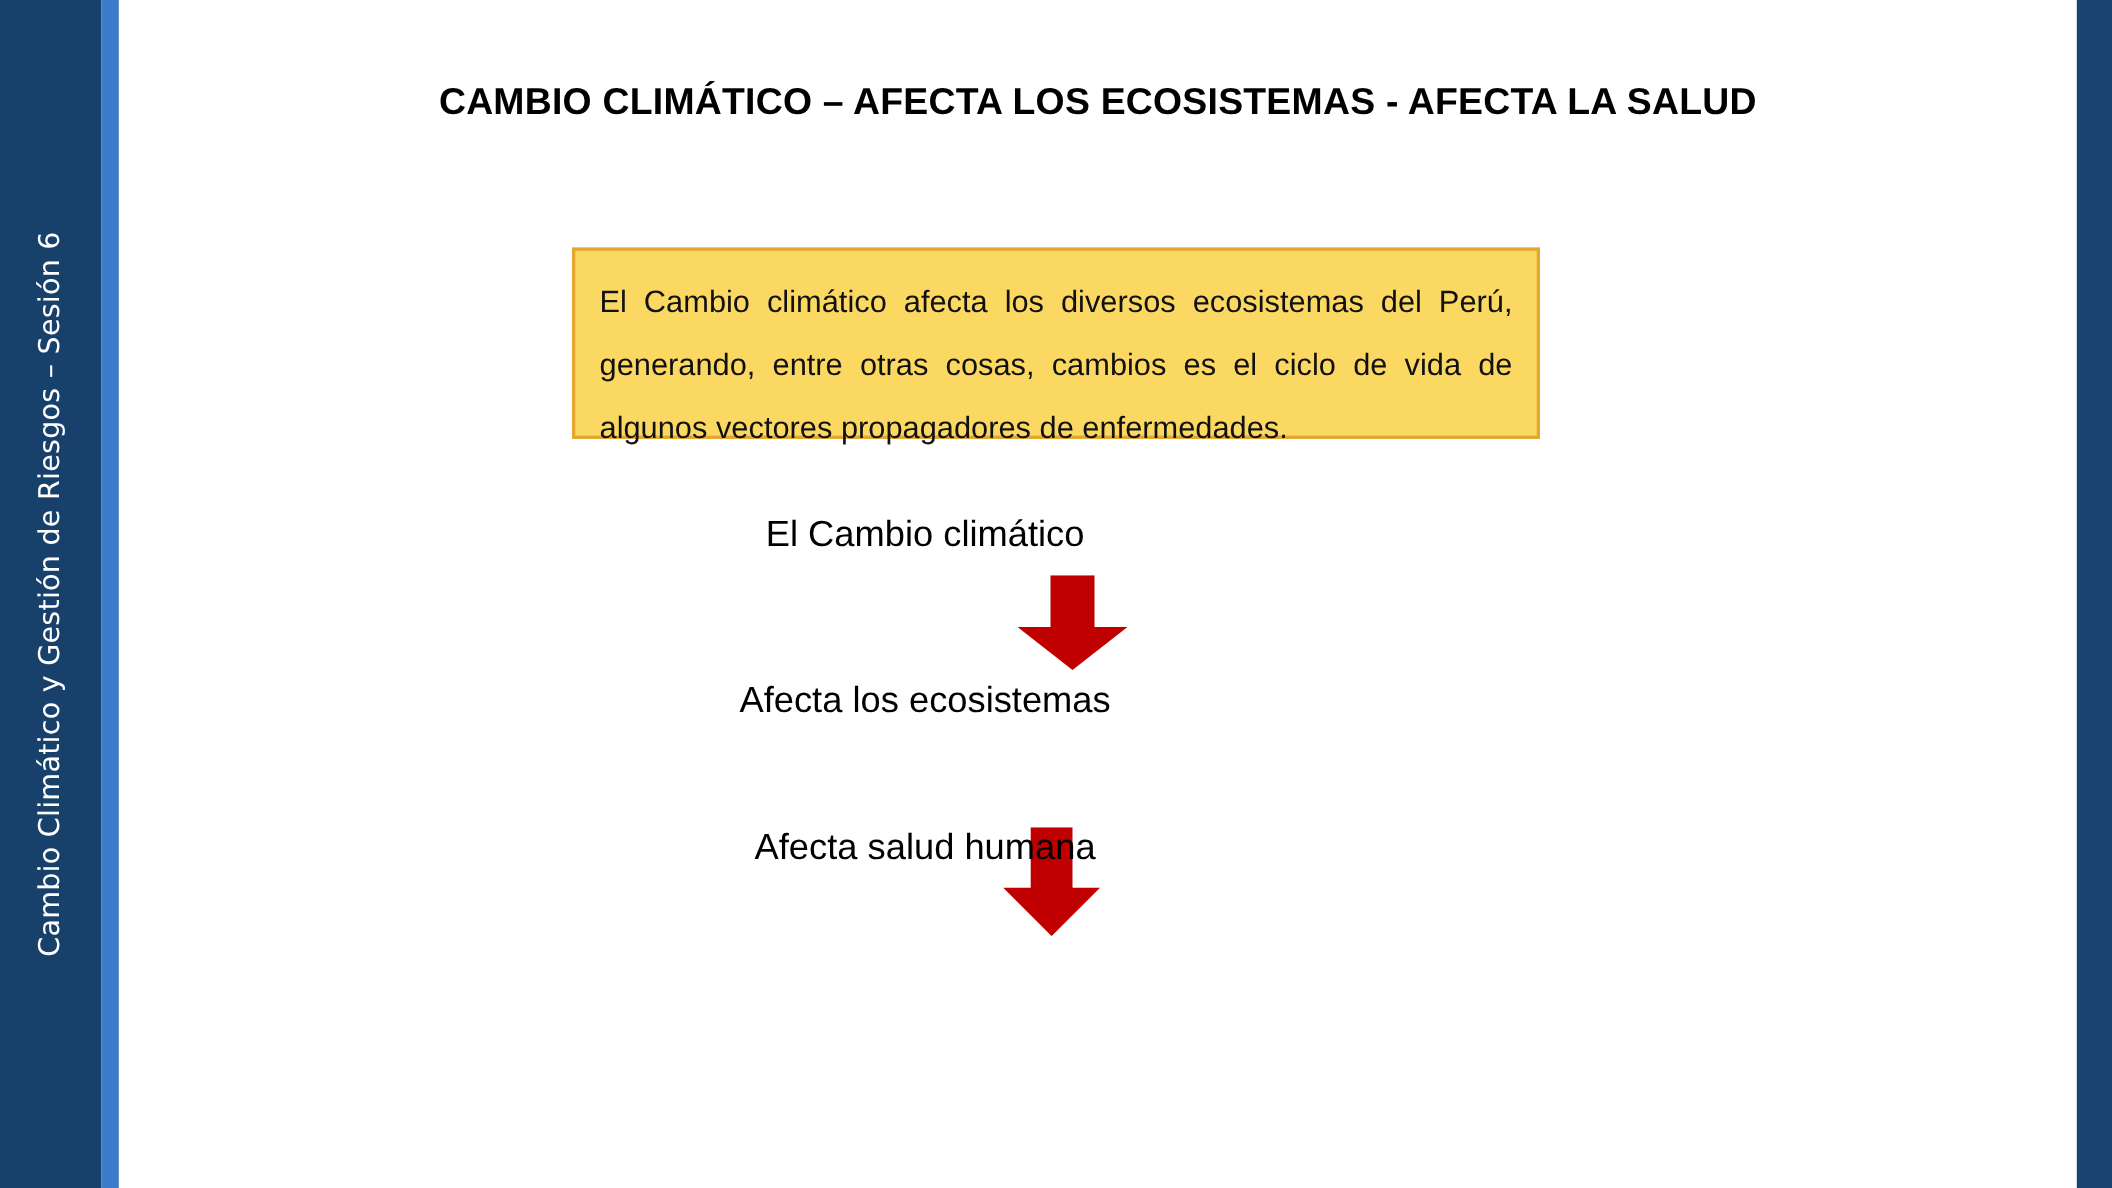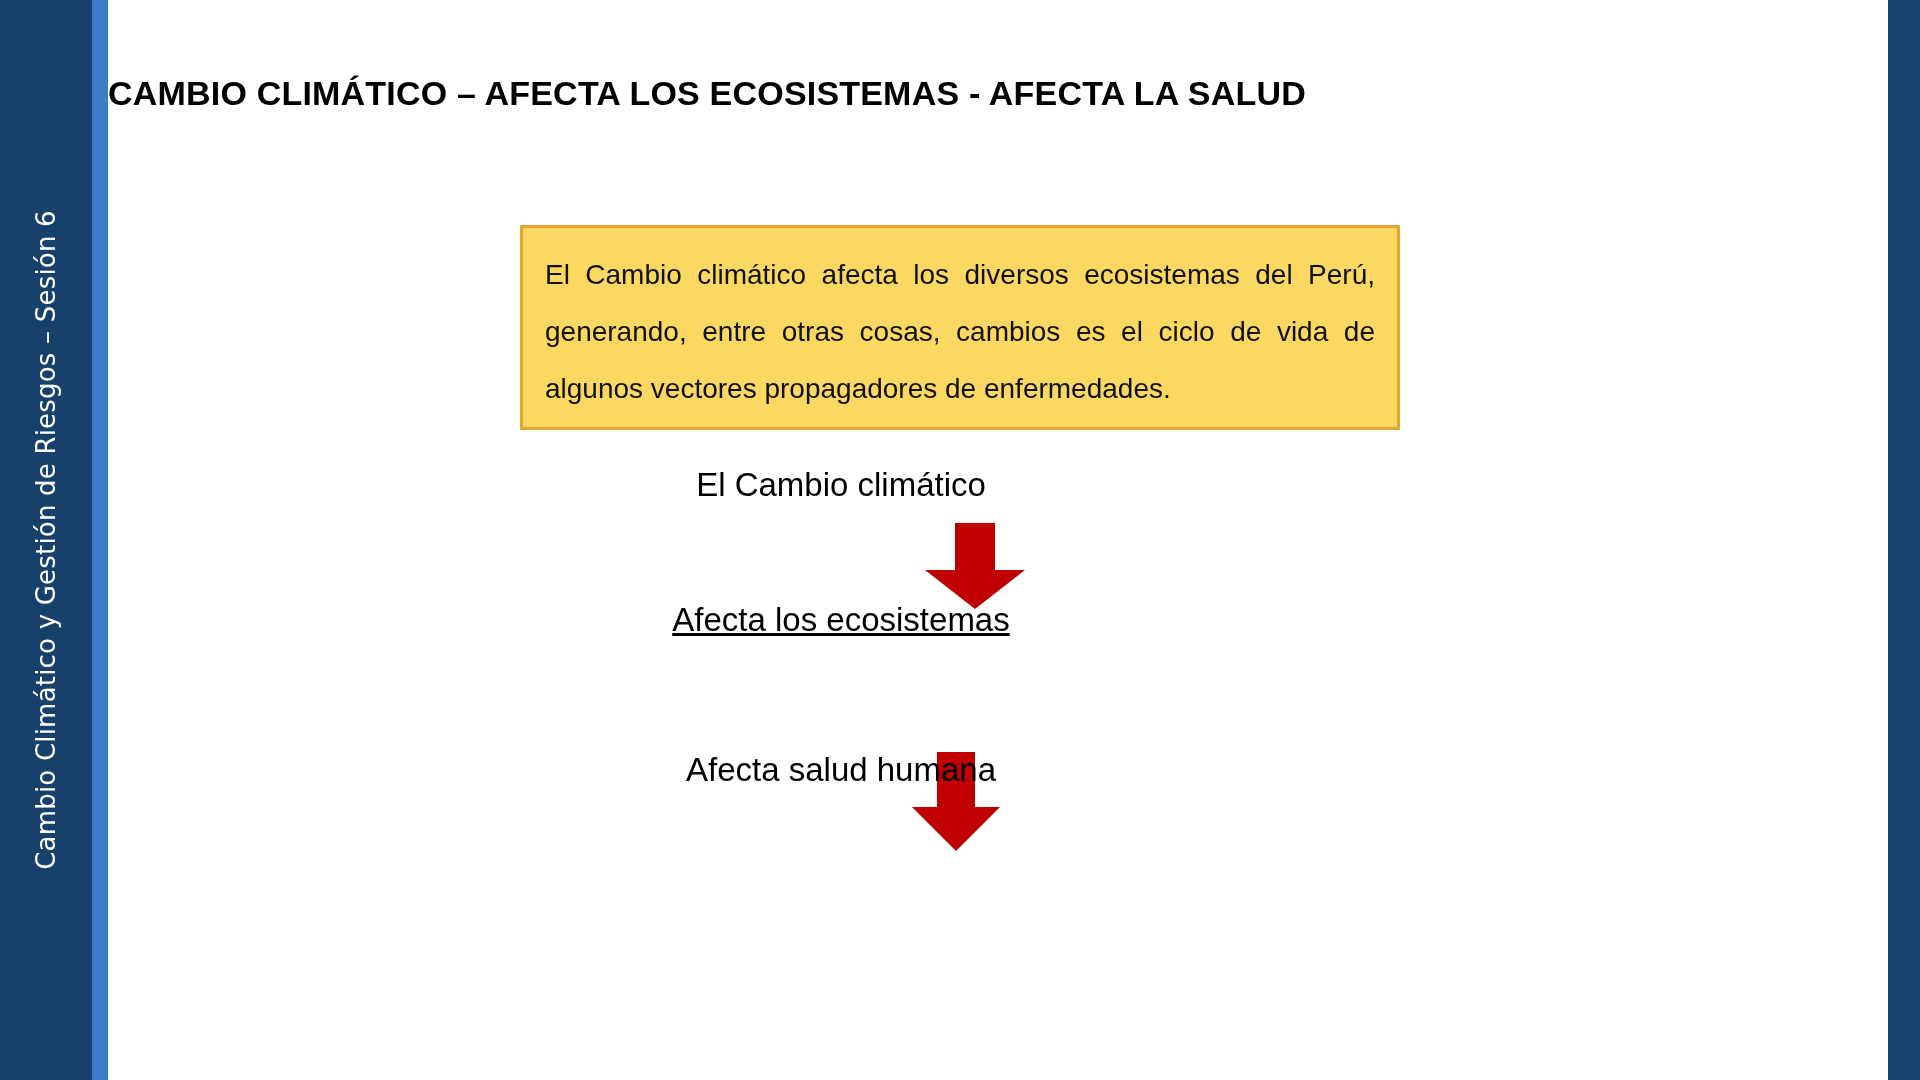--- a/index.html
+++ b/index.html
@@ -72,35 +72,36 @@
     height: 1080px;
     background: #1A4370;
   }
 
   
   .slide-title {
     position: absolute;
     left: 108px;
     top: 74px;
     width: 1780px;
+    text-align: center;
     font-family: "Liberation Sans", sans-serif;
     font-size: 34px;
     font-weight: bold;
     color: #000000;
     letter-spacing: 0.2px;
     white-space: nowrap;
   }
 
   
   .callout {
     position: absolute;
     left: 520px;
     top: 225px;
     width: 880px;
-    height: 205px;
+    height: 174px;
     box-sizing: border-box;
     background: #FBD862;
     border: 3px solid #E3A72F;
     padding: 18px 22px 0 22px;
   }
   .callout-text {
     font-family: "Liberation Sans", sans-serif;
     font-size: 28px;
     line-height: 57px;
     color: #111111;
@@ -122,21 +123,21 @@
     position: absolute;
     width: 100%;
     text-align: center;
     font-family: "Liberation Sans", sans-serif;
     font-size: 33px;
     font-weight: 400;
     color: #000000;
     white-space: nowrap;
   }
   .flow-label.l1 { top: 466px; }
-  .flow-label.l2 { top: 601px; text-decoration: underline; }
+  .flow-label.l2 { top: 617px; }
   .flow-label.l3 { top: 751px; }
 
   .flow-arrow {
     position: absolute;
     pointer-events: auto;
   }
   .flow-arrow.a1 {
     left: 817px;   
     top: 523px;
     width: 100px;

